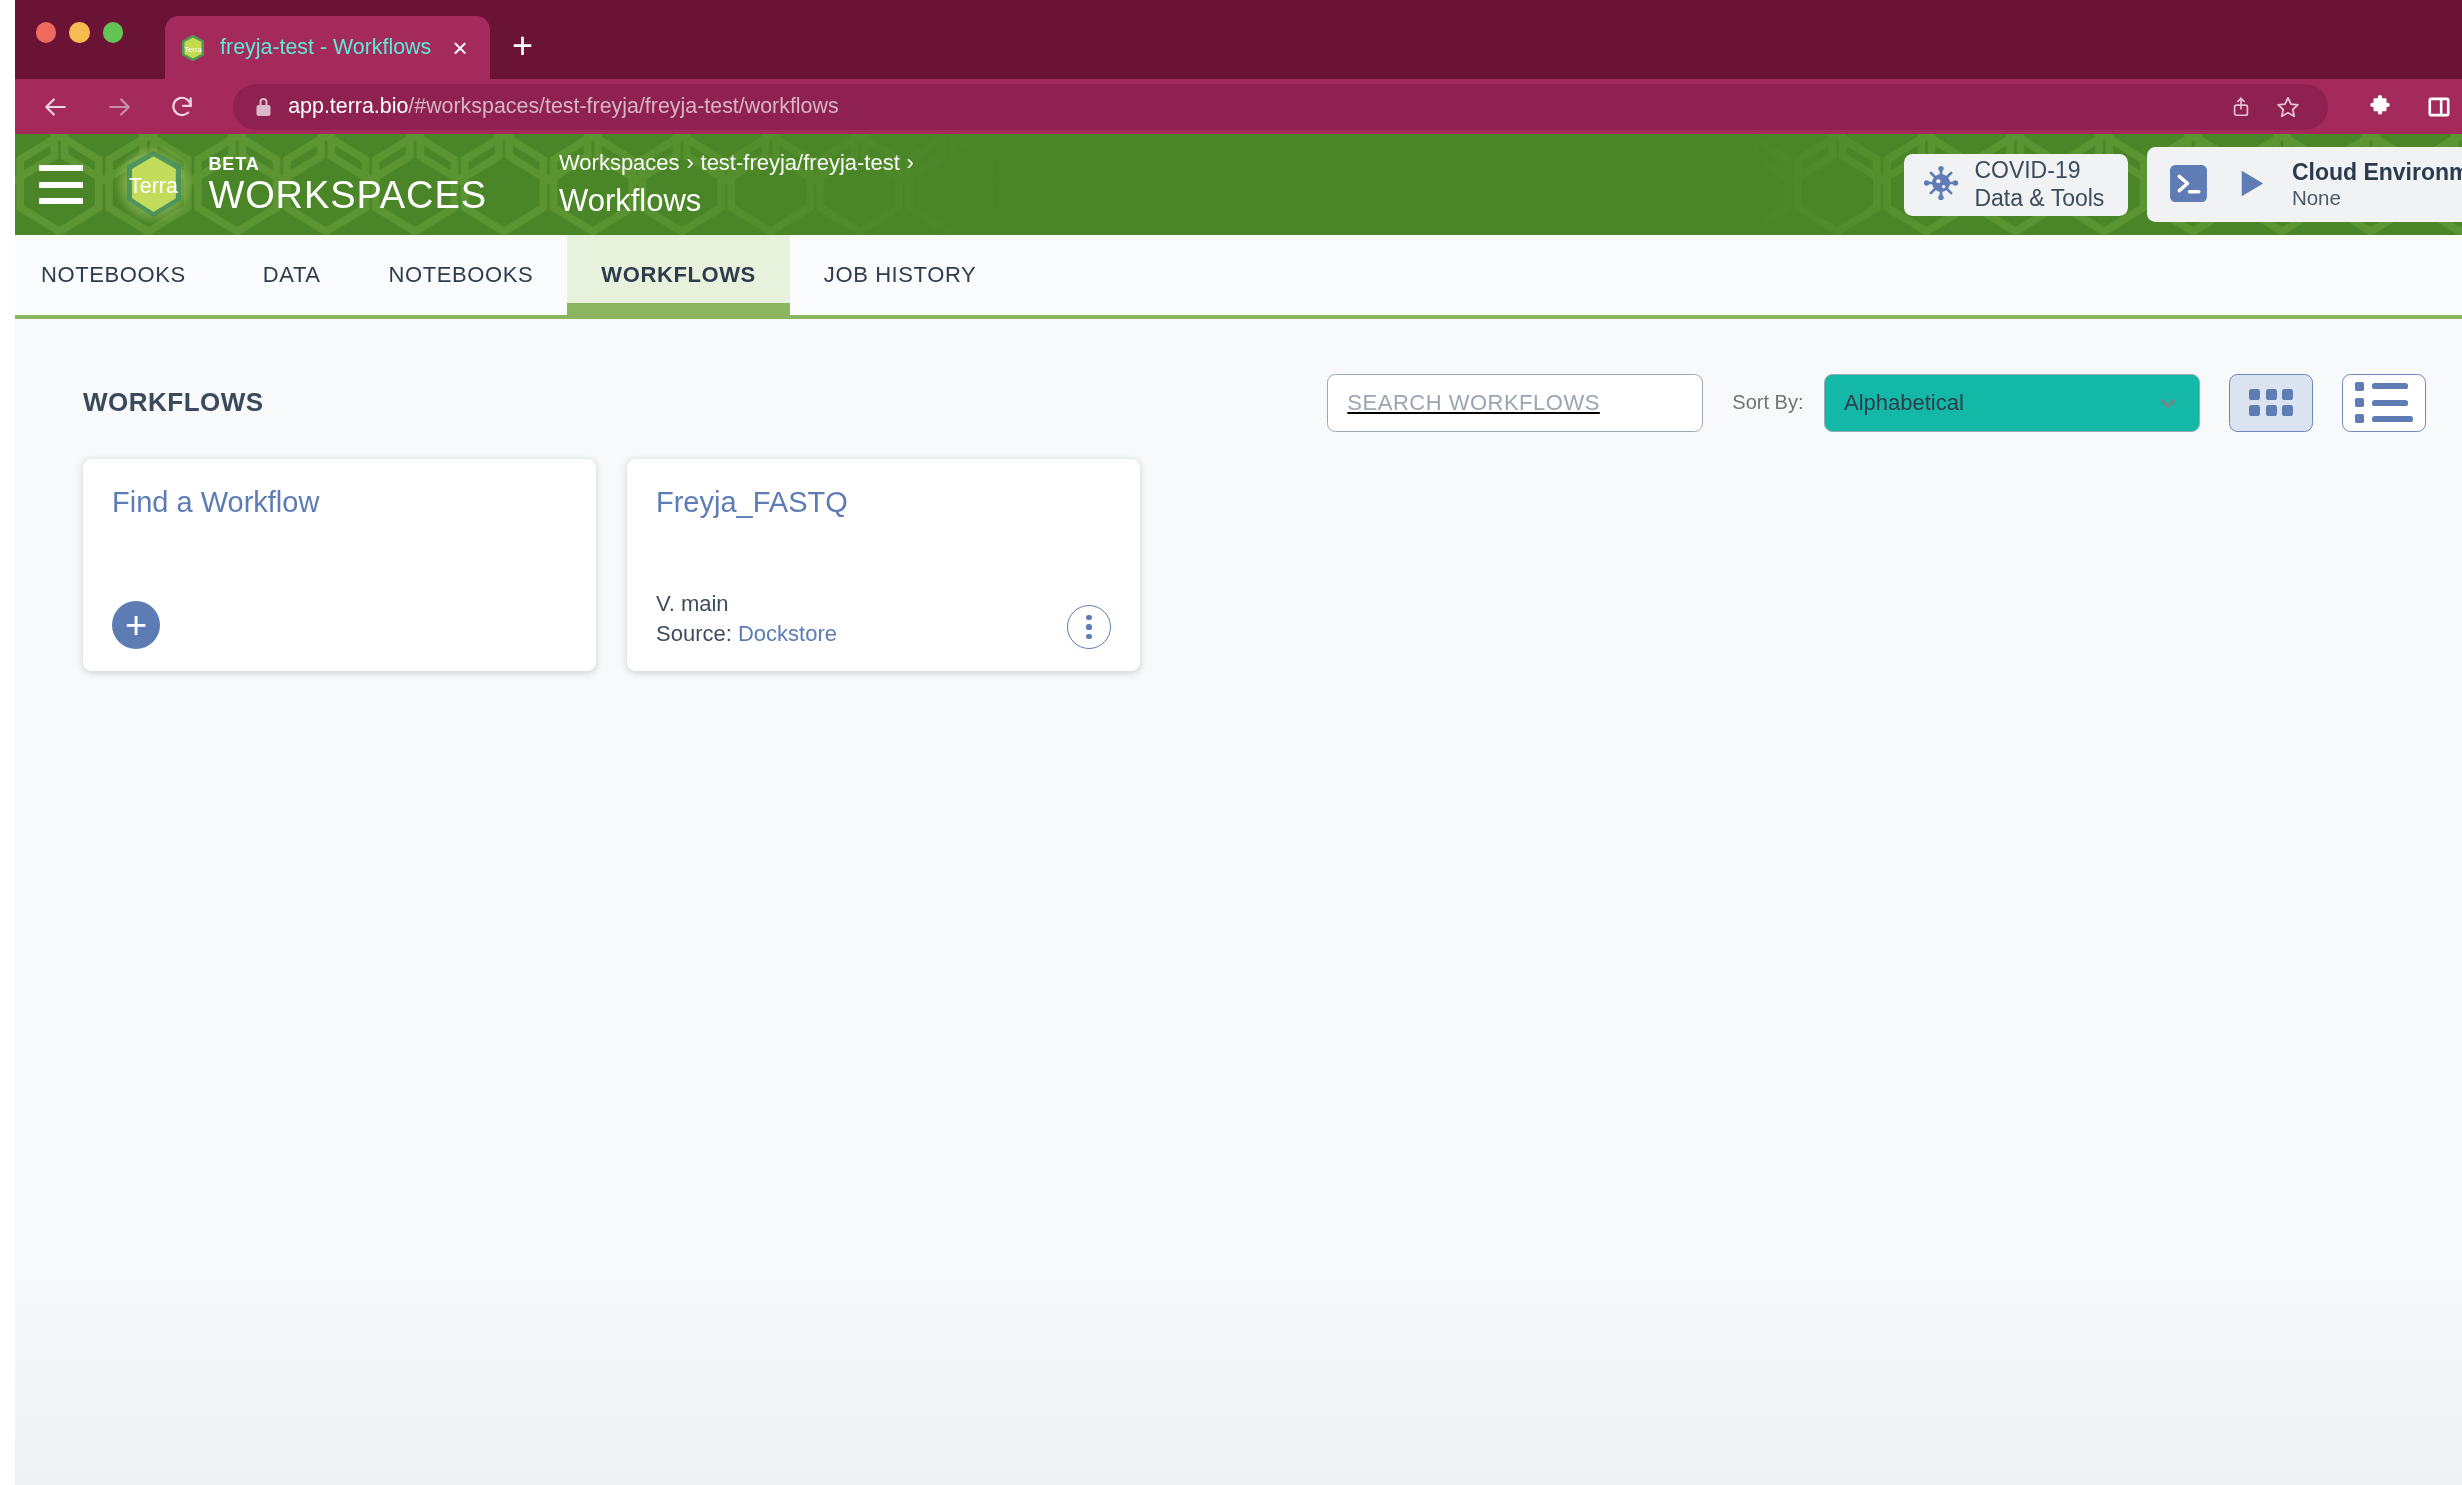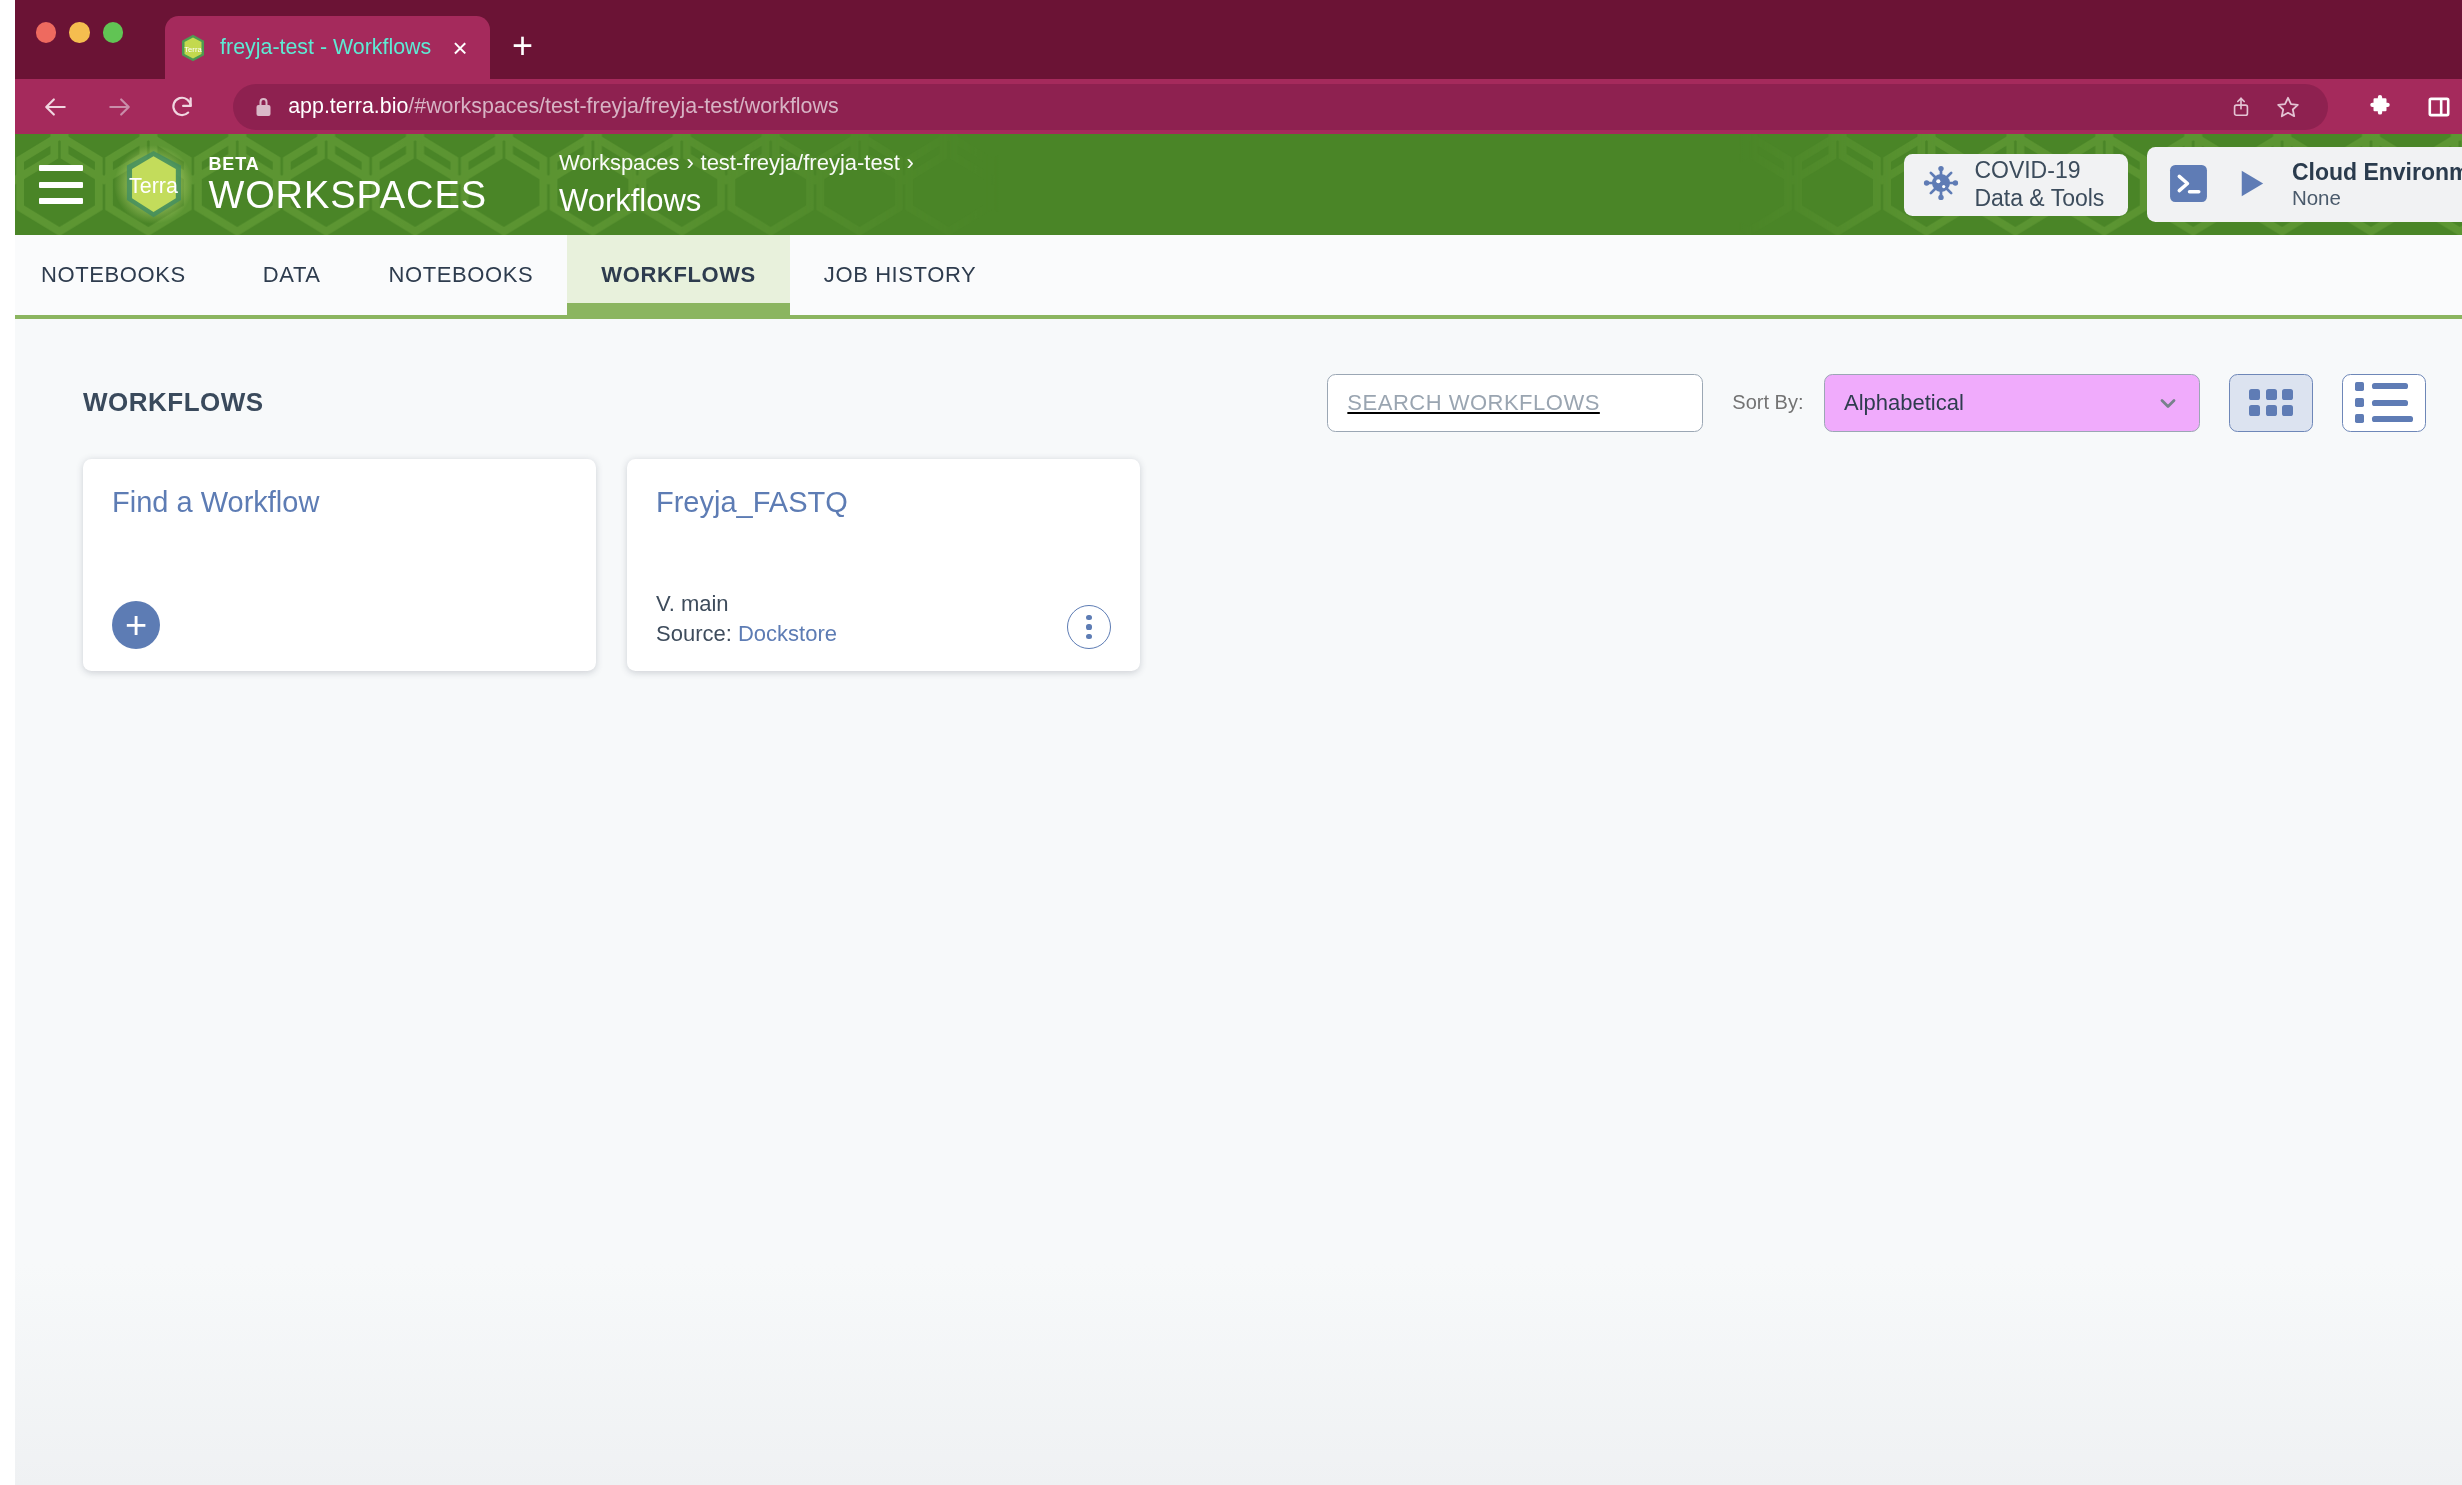--- a/index.html
+++ b/index.html
@@ -214,21 +214,21 @@
     border: none; outline: none; width: 100%;
     font-family: "Liberation Sans", sans-serif;
     font-size: 22px; color: #3A4A5C; background: transparent;
     letter-spacing: 0.5px;
   }
   .search-box input::placeholder { color: #9AA5B1; }
   .sortlabel { font-size: 20px; color: #737373; margin: 0 20.5px 0 29px; white-space: nowrap; }
   .select-box {
     width: 376px; height: 58px;
     border: 1.7px solid #9BA7B4; border-radius: 8.5px;
-    background: #f0abfc;
+    background: #14b8a6;
     display: flex; align-items: center; padding: 0 19px;
     cursor: pointer;
   }
   .select-value { font-size: 22px; color: #2E3C4E; }
   .select-chev { margin-left: auto; color: #78818C; display: flex; }
   .view-btn {
     width: 84px; height: 58px;
     border: 1.7px solid #6E87B8; border-radius: 8.5px;
     background: #FFFFFF;
     display: flex; align-items: center; justify-content: center;

